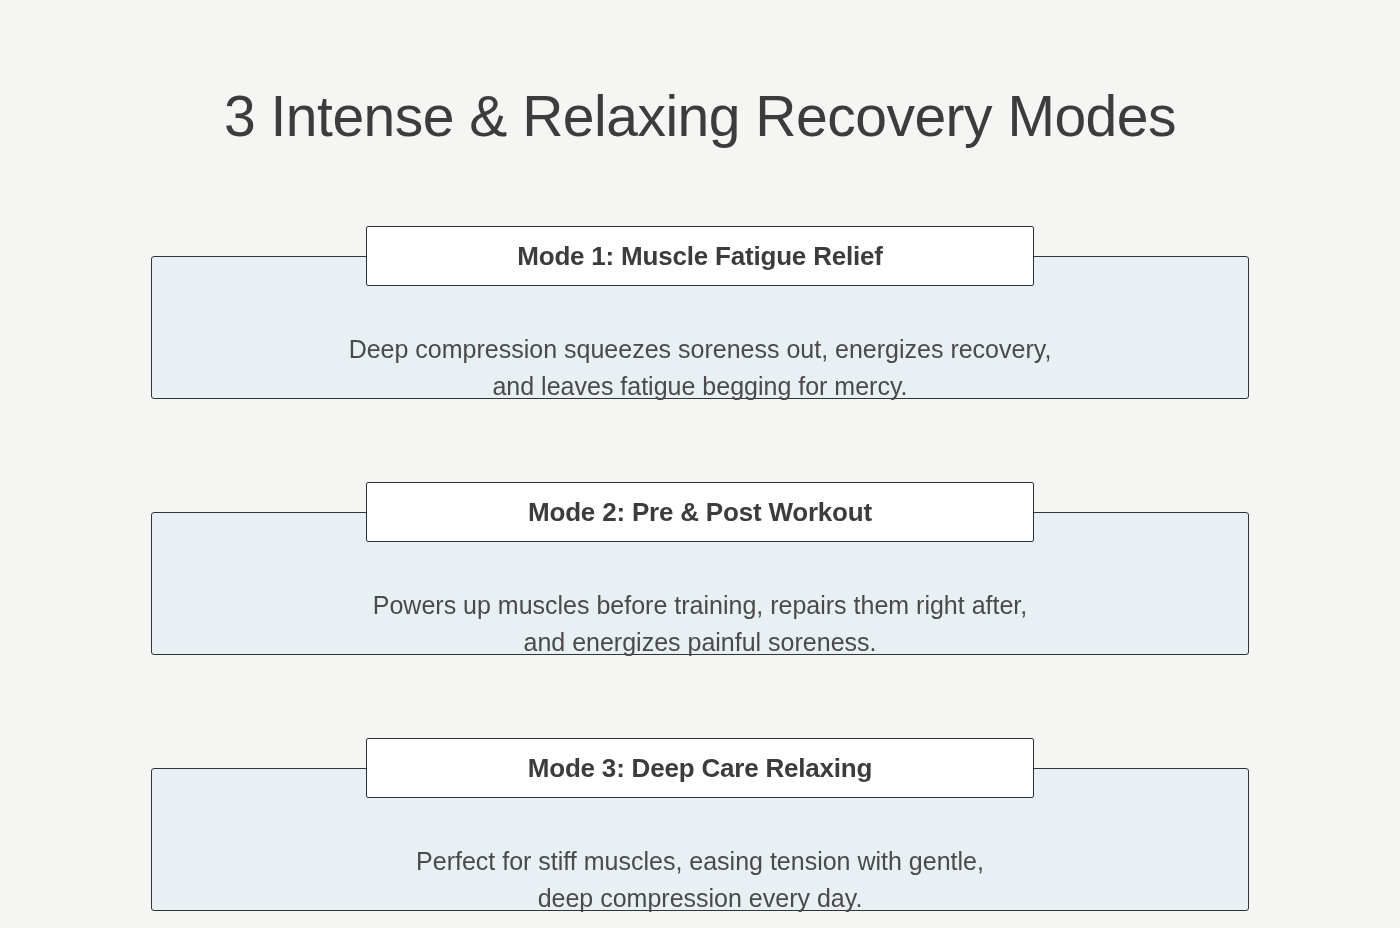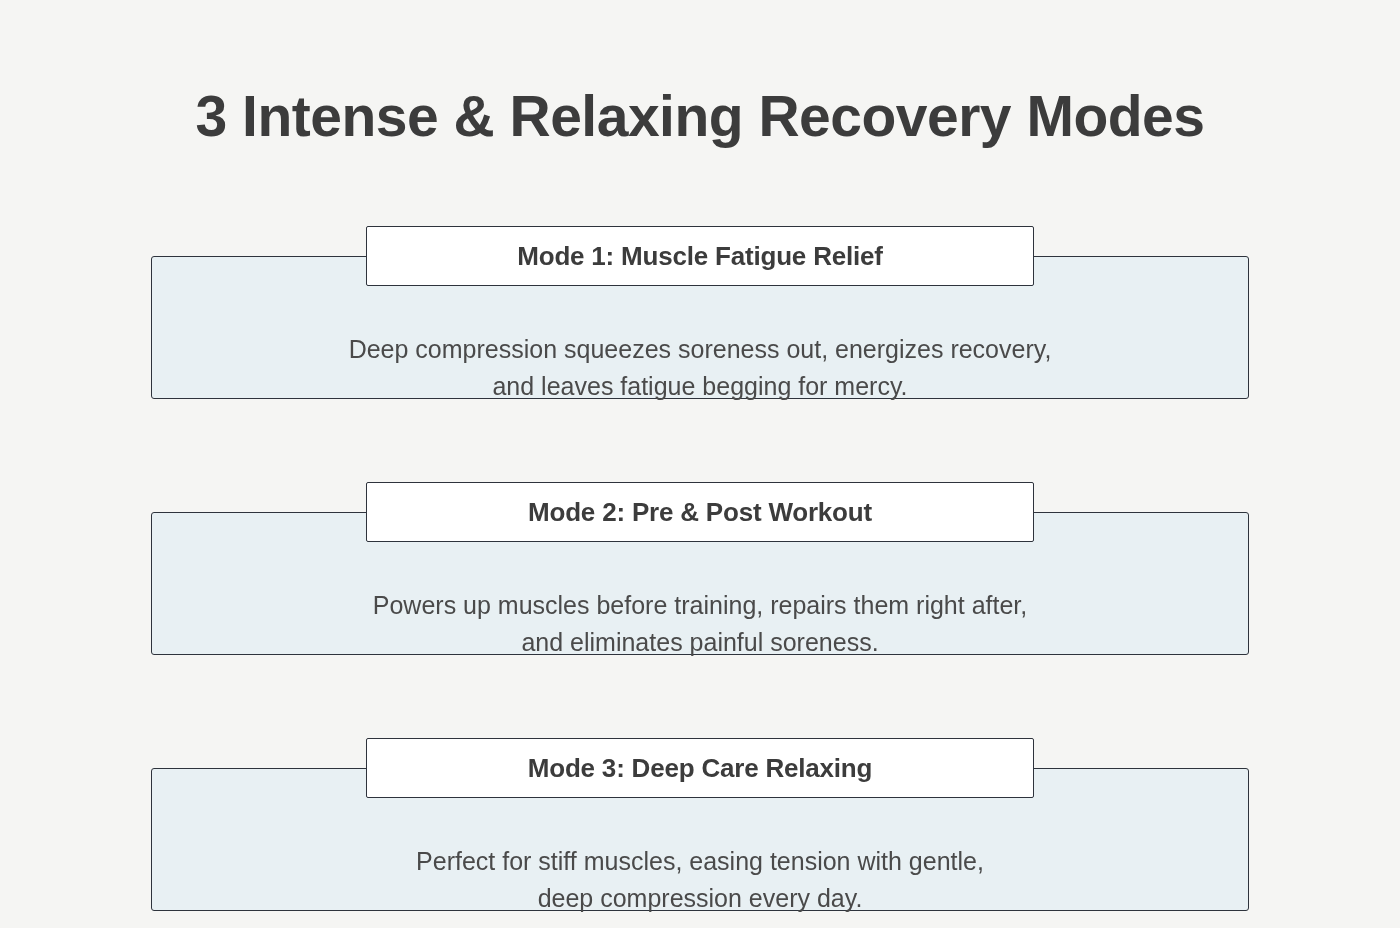--- a/index.html
+++ b/index.html
@@ -24,21 +24,21 @@
   }
 
   
   .page-title {
     position: absolute;
     top: 84px;
     left: 0;
     width: 1400px;
     text-align: center;
     font-size: 57px;
-    font-weight: bold;
+    font-weight: normal;
     letter-spacing: -0.5px;
     color: #3c3c3c;
     line-height: 1.15;
     white-space: nowrap;
   }
 
   
   .cards {
     position: absolute;
     top: 226px;
@@ -128,21 +128,21 @@
       </div>
       <div class="card-header">
         <span class="card-header-title">Mode 1: Muscle Fatigue Relief</span>
       </div>
     </div>
 
     <div class="card">
       <div class="card-panel">
         <div class="card-body">
           <span class="card-body-line">Powers up muscles before training, repairs them right after,</span>
-          <span class="card-body-line">and eliminates painful soreness.</span>
+          <span class="card-body-line">and energizes painful soreness.</span>
         </div>
       </div>
       <div class="card-header">
         <span class="card-header-title">Mode 2: Pre &amp; Post Workout</span>
       </div>
     </div>
 
     <div class="card">
       <div class="card-panel">
         <div class="card-body">

